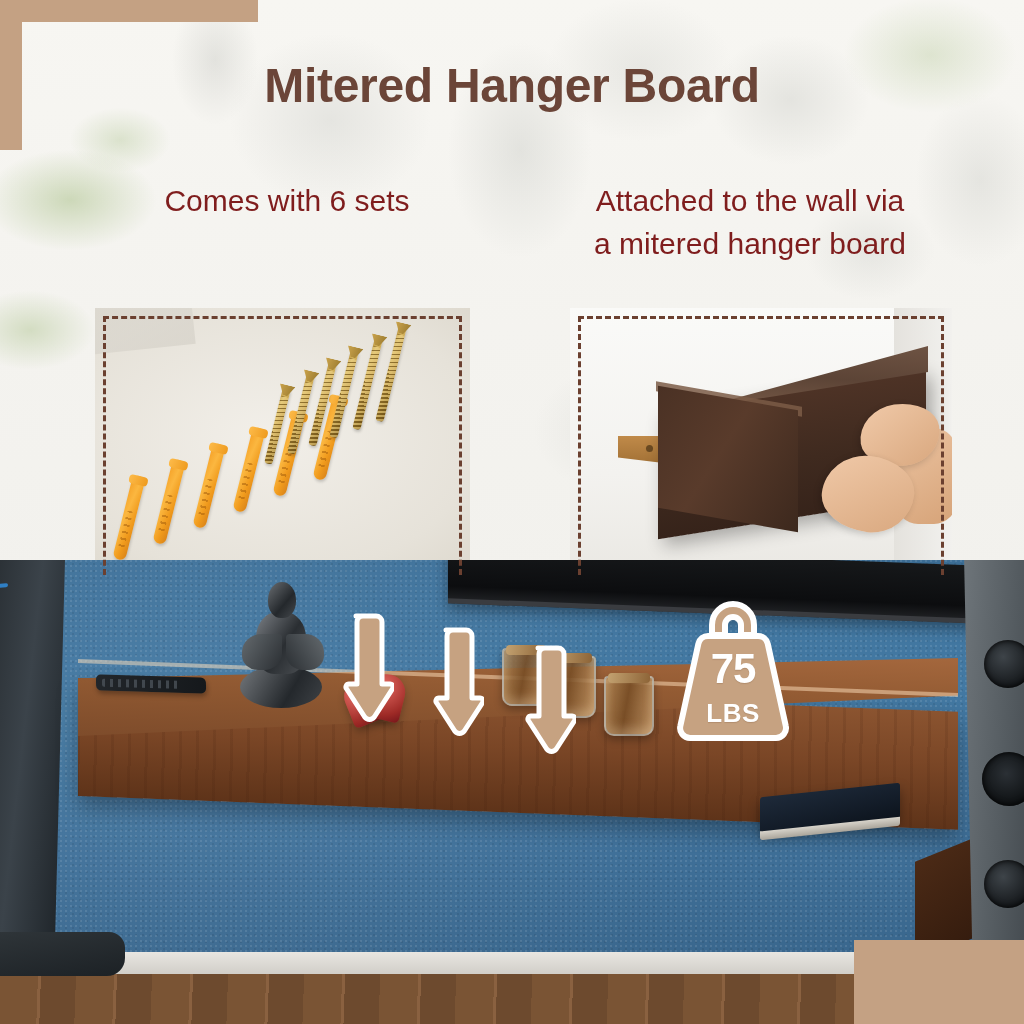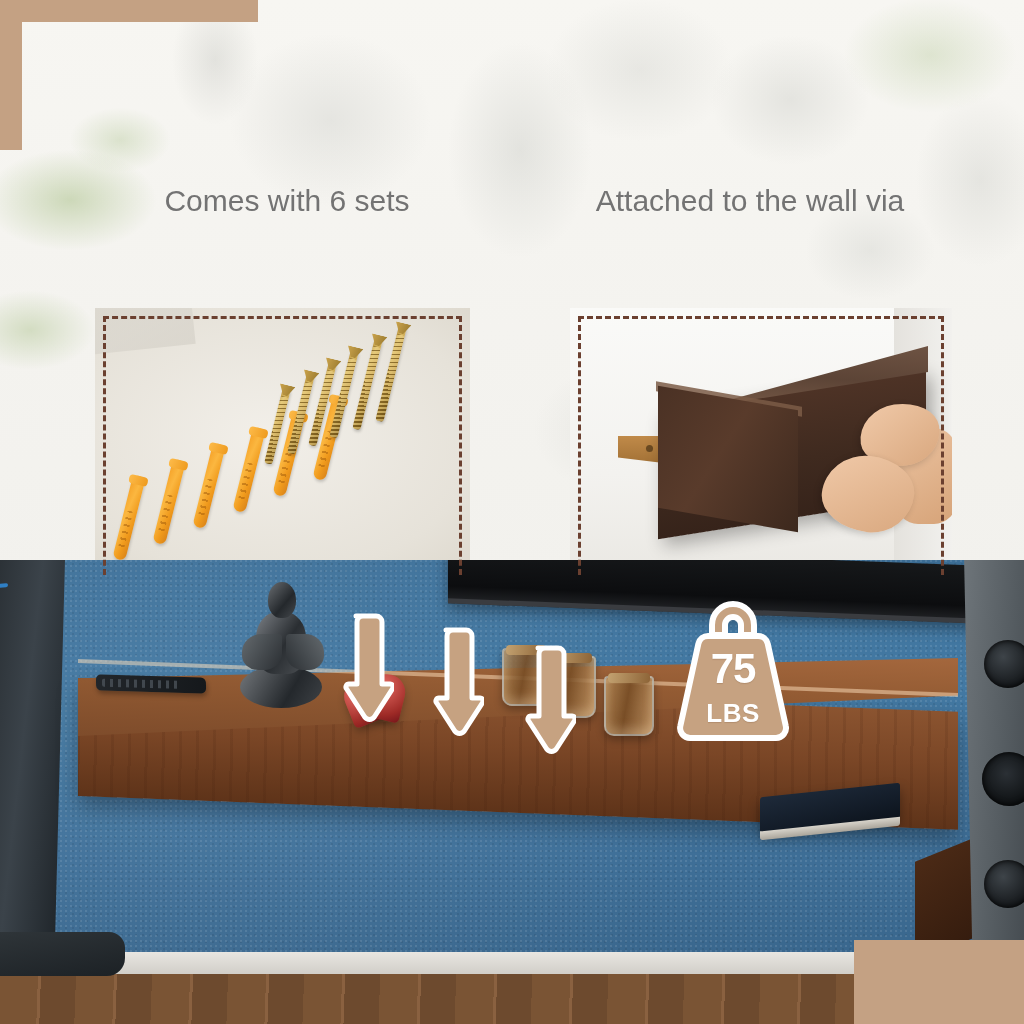--- a/index.html
+++ b/index.html
@@ -39,21 +39,21 @@
   .corner-br { position:absolute; right:0; bottom:0; width:170px; height:84px; background:#C4A183; }
 
   
   .title {
     position:absolute; left:0; top:58px; width:1024px; text-align:center;
     font-size:48px; font-weight:bold; color:#6B4538; letter-spacing:-.3px;
     white-space:nowrap;
   }
   .sub {
     position:absolute; top:180px; font-size:30px; line-height:1.42;
-    color:#737373; text-align:center; white-space:nowrap;
+    color:#7f1d1d; text-align:center; white-space:nowrap;
   }
   .sub-left  { left:92px;  width:390px; }
   .sub-right { left:510px; width:480px; }
 
   
   .photo {
     position:absolute; overflow:hidden; background:#EDEAE4;
   }
   .photo .dash {
     position:absolute; left:8px; top:8px; right:8px; bottom:-26px;
@@ -308,27 +308,29 @@
 </style>
 </head>
 <body>
 
 <div class="stage">
 
   <div class="header-bg"></div>
   <div class="corner-tl-h"></div>
   <div class="corner-tl-v"></div>
 
+  <h1 class="title">Mitered Hanger Board</h1>
 
   <div class="sub sub-left">
     <div>Comes with 6 sets</div>
   </div>
 
   <div class="sub sub-right">
     <div>Attached to the wall via</div>
+    <div>a mitered hanger board</div>
   </div>
 
   <div class="photo photo-left">
     <div class="screws-bg"></div>
 
     <div class="anchor" style="left:38px;  top:168px; height:86px; transform:rotate(14deg);"></div>
     <div class="anchor" style="left:78px;  top:152px; height:86px; transform:rotate(14deg);"></div>
     <div class="anchor" style="left:118px; top:136px; height:86px; transform:rotate(14deg);"></div>
     <div class="anchor" style="left:158px; top:120px; height:86px; transform:rotate(14deg);"></div>
     <div class="anchor" style="left:198px; top:104px; height:86px; transform:rotate(14deg);"></div>

